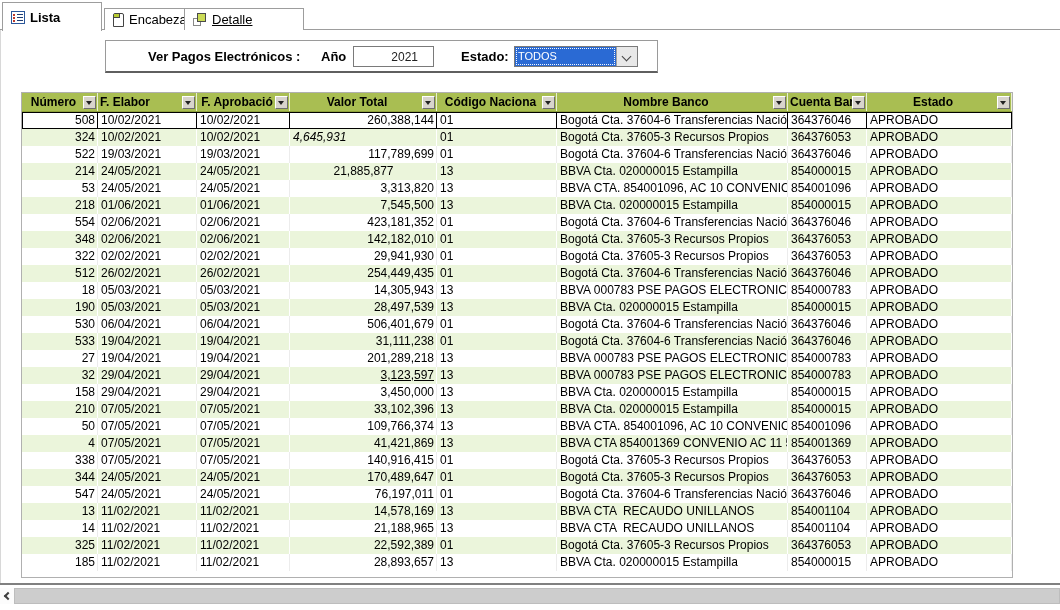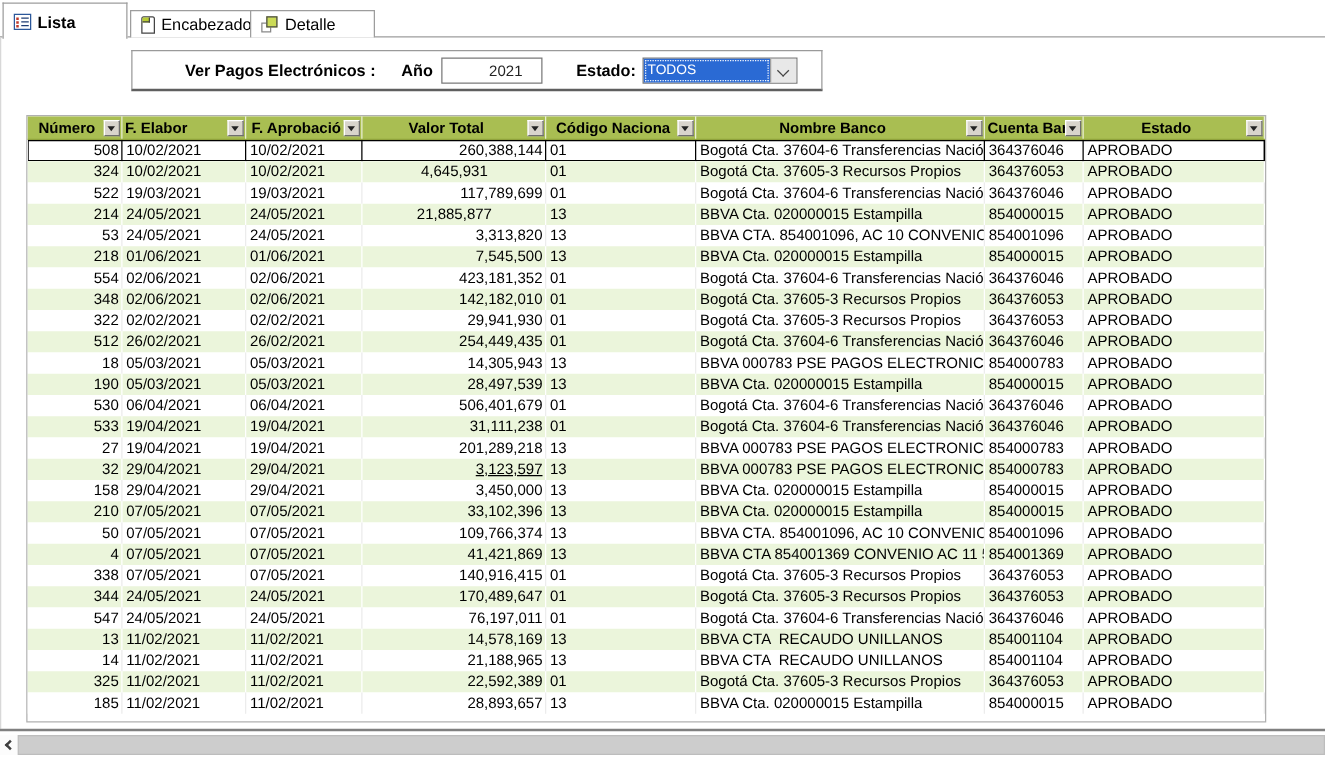--- a/index.html
+++ b/index.html
@@ -14,21 +14,21 @@
     background:#ffffff;color:#000;position:relative;font-size:12px;
   }
   
   .tabstrip{position:absolute;left:0;top:0;width:1060px;height:30px;background:#fff;}
   .tab-underline{position:absolute;left:0;top:29px;width:1060px;height:1px;background:#9d9d9d;}
   .tab{position:absolute;display:flex;align-items:center;gap:5px;background:#fff;
        border:1px solid #9d9d9d;border-bottom:none;padding:0 8px;cursor:default;}
   .tab.active{left:2px;top:2px;width:100px;height:29px;font-weight:bold;font-size:13px;z-index:3;}
   .tab.inactive{top:8px;height:22px;font-size:13px;z-index:1;}
   .tab.t2{left:104px;width:98px;}
-  .tab.t3{left:200px;width:100px;}
+  .tab.t3{left:184px;width:120px;text-decoration:underline;}
   .tabicon{display:inline-block;position:relative;width:14px;height:13px;flex:none;}
   
   .icon-list{border:1px solid #2b579a;background:#fff;}
   .icon-list i{position:absolute;left:5px;right:1px;height:1px;background:#1f3d73;}
   .icon-list i.l1{top:2px}.icon-list i.l2{top:5px}.icon-list i.l3{top:8px}
   .icon-list b{position:absolute;left:1px;width:2px;height:2px;background:#c0392b;}
   .icon-list b.b1{top:2px}.icon-list b.b2{top:5px}.icon-list b.b3{top:8px}
   
   .icon-form{width:11px;height:14px;border:1px solid #444;background:#fff;border-radius:2px 2px 0 0;}
   .icon-form i{position:absolute;left:0;top:0;width:6px;height:4px;background:#b8cc33;border-right:1px solid #444;border-bottom:1px solid #444;}
@@ -185,21 +185,21 @@
         <div class="gcell" style="width: 147px; text-align: right;">260,388,144</div>
         <div class="gcell" style="width: 120px; text-align: left;">01</div>
         <div class="gcell" style="width: 231px; text-align: left;">Bogotá Cta. 37604-6 Transferencias Nación</div>
         <div class="gcell" style="width: 79px; text-align: left;">364376046</div>
         <div class="gcell" style="width: 145px; text-align: left;">APROBADO</div>
       </div>
       <div class="grow alt">
         <div class="gcell" style="width: 76px; text-align: right;">324</div>
         <div class="gcell" style="width: 99px; text-align: left;">10/02/2021</div>
         <div class="gcell" style="width: 93px; text-align: left;">10/02/2021</div>
-        <div class="gcell" style="width: 147px; text-align: center;">4,645,931</div>
+        <div class="gcell" style="width: 147px; text-align: left; font-style: italic;">4,645,931</div>
         <div class="gcell" style="width: 120px; text-align: left;">01</div>
         <div class="gcell" style="width: 231px; text-align: left;">Bogotá Cta. 37605-3 Recursos Propios</div>
         <div class="gcell" style="width: 79px; text-align: left;">364376053</div>
         <div class="gcell" style="width: 145px; text-align: left;">APROBADO</div>
       </div>
       <div class="grow plain">
         <div class="gcell" style="width: 76px; text-align: right;">522</div>
         <div class="gcell" style="width: 99px; text-align: left;">19/03/2021</div>
         <div class="gcell" style="width: 93px; text-align: left;">19/03/2021</div>
         <div class="gcell" style="width: 147px; text-align: right;">117,789,699</div>

